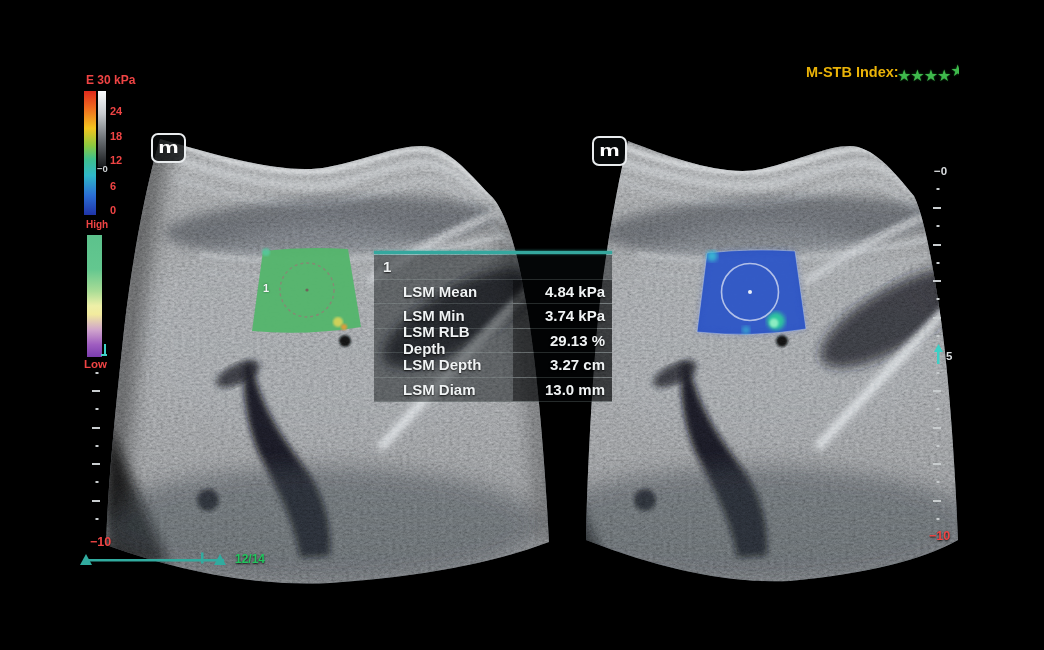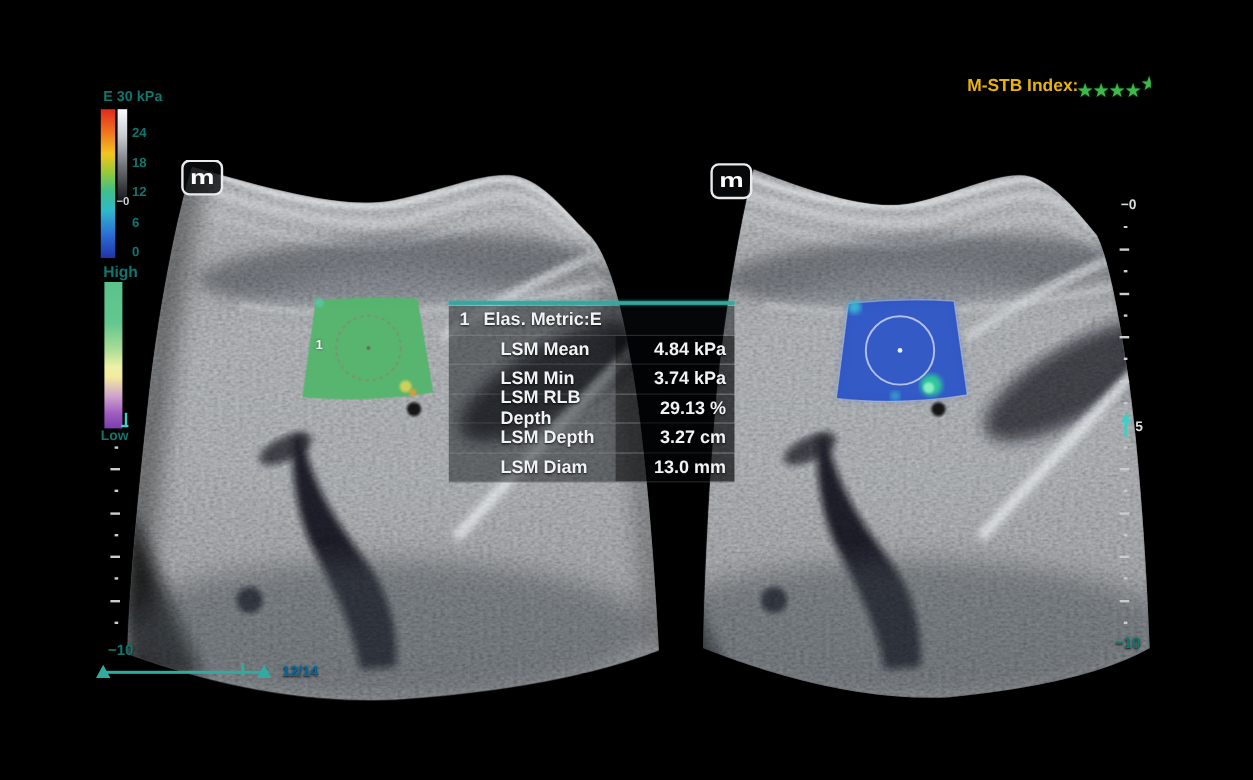--- a/index.html
+++ b/index.html
@@ -1,19 +1,19 @@
 <!DOCTYPE html>
 <html><head>
 <meta charset="utf-8">
 <style>
   html,body{margin:0;padding:0;background:#000;}
   body{width:1044px;height:650px;position:relative;overflow:hidden;
        font-family:"Liberation Sans","DejaVu Sans",sans-serif;-webkit-font-smoothing:antialiased;}
   .abs{position:absolute;}
-  .lbl{color:#0f766e;font-weight:bold;white-space:nowrap;text-shadow:0 1px 2px rgba(0,0,0,.9);}
+  .lbl{color:#ef4444;font-weight:bold;white-space:nowrap;text-shadow:0 1px 2px rgba(0,0,0,.9);}
 
   
   #elasto-bar{left:84px;top:91px;width:12px;height:124px;
     background:linear-gradient(to bottom,#e02a1d 0%,#ef6c1e 14%,#f3c51f 30%,#8cc93f 44%,#3fbf8d 55%,#2fb9c9 68%,#2b6fd6 84%,#1f34a8 100%);}
   #gray-bar{left:98px;top:91px;width:8px;height:76px;
     background:linear-gradient(to bottom,#fbfcfd 0%,#c7cbce 30%,#6f7478 62%,#17191b 100%);}
   #rlb-bar{left:87px;top:235px;width:15px;height:122px;
     background:linear-gradient(to bottom,#5cc28c 0%,#63c78f 28%,#a9dc96 46%,#eef0a8 58%,#f2eb9e 65%,#cfa3cc 78%,#9e5cc0 90%,#7b3dae 100%);}
   #rlb-marker{left:104px;top:344px;width:2px;height:12px;background:#3fd1c8;}
   #rlb-marker-foot{left:101px;top:354px;width:6px;height:2px;background:#3fd1c8;}
@@ -26,33 +26,33 @@
   .mlogo span{display:inline-block;transform:scaleX(1.35);}
 
   
   #panel{left:374px;top:255px;width:238px;}
   #panel-topline{left:374px;top:251px;width:238px;height:3px;background:#35a79e;box-shadow:0 0 3px #35a79e;}
   .prow{display:flex;align-items:center;height:23.5px;background:rgba(8,14,16,.45);
         border-bottom:1px solid rgba(210,228,232,.16);color:#f0f3f4;font-weight:bold;font-size:15px;
         text-shadow:0 1px 2px rgba(0,0,0,.9);}
   .pidx{width:20px;padding-left:9px;}
   .plabel{padding-left:0;flex:1;}
-  .prow.r .plabel{padding-left:43px;}
+  .prow.r .plabel{padding-left:29px;}
   .pval{background:rgba(0,0,0,.40);text-align:left;padding:0 7px 0 8px;min-width:84px;height:100%;
         display:flex;align-items:center;justify-content:flex-end;}
 
   
   #mstb{left:806px;top:64px;font-size:14.5px;color:#eab308;}
   #mstb-stars{left:897px;top:61px;font-size:16px;color:#3fb94c;letter-spacing:-1px;line-height:20px;}
   #mstb-stars .star{display:inline-block;text-shadow:0 0 2px rgba(40,180,60,.6);}
   #mstb-stars .star.half{width:.52em;overflow:hidden;}
 
   
   .ruler-lbl{font-size:11.5px;color:#d9dcde;}
-  #cine-label{left:235px;top:552px;font-size:12px;color:#0369a1;}
+  #cine-label{left:235px;top:552px;font-size:12px;color:#22c55e;}
   #roi1-label{left:263px;top:282px;font-size:11px;color:#f4f6f7;font-weight:bold;text-shadow:0 0 2px rgba(0,60,20,.8);}
   #scale-title{left:86px;top:73px;font-size:12px;}
   .small-zero{font-size:9.5px;color:#cfd3d5;}
 </style>
 </head>
 <body>
 
 <svg class="abs" width="1044" height="650" viewBox="0 0 1044 650" style="left:0;top:0">
   <defs>
     <linearGradient id="fanGrad" gradientUnits="userSpaceOnUse" x1="0" y1="135" x2="0" y2="590">
@@ -222,37 +222,36 @@
 <div class="abs lbl" id="scale-title">E 30 kPa</div>
 <div class="abs" id="elasto-bar"></div>
 <div class="abs" id="gray-bar"></div>
 <div class="abs lbl cbar-tick" style="left:110px;top:105px">24</div>
 <div class="abs lbl cbar-tick" style="left:110px;top:130px">18</div>
 <div class="abs lbl cbar-tick" style="left:110px;top:154px">12</div>
 <div class="abs lbl cbar-tick" style="left:110px;top:180px">6</div>
 <div class="abs lbl cbar-tick" style="left:110px;top:204px">0</div>
 <div class="abs lbl small-zero" style="left:97px;top:163px">−0</div>
 
-<div class="abs lbl" style="left:86px;top:219px;font-size:13px">High</div>
+<div class="abs lbl" style="left:86px;top:219px;font-size:10px">High</div>
 <div class="abs" id="rlb-bar"></div>
 <div class="abs" id="rlb-marker"></div>
 <div class="abs" id="rlb-marker-foot"></div>
 <div class="abs lbl" style="left:84px;top:358px;font-size:11.5px">Low</div>
 
 <div class="abs mlogo" style="left:151px;top:133px"><span>m</span></div>
 <div class="abs mlogo" style="left:592px;top:136px"><span>m</span></div>
 
 <div class="abs lbl" id="mstb">M-STB Index:</div>
 <div class="abs" id="mstb-stars"><span class="star">★</span><span class="star">★</span><span class="star">★</span><span class="star">★</span><span class="star half">★</span></div>
 
 <div class="abs" id="panel-topline"></div>
 <div class="abs" id="panel">
   <div class="prow">
     <span class="pidx">1</span>
-    <span class="plabel">Elas. Metric:E</span>
   </div>
   <div class="prow r">
     <span class="plabel">LSM Mean</span>
     <span class="pval">4.84 kPa</span>
   </div>
   <div class="prow r">
     <span class="plabel">LSM Min</span>
     <span class="pval">3.74 kPa</span>
   </div>
   <div class="prow r">

